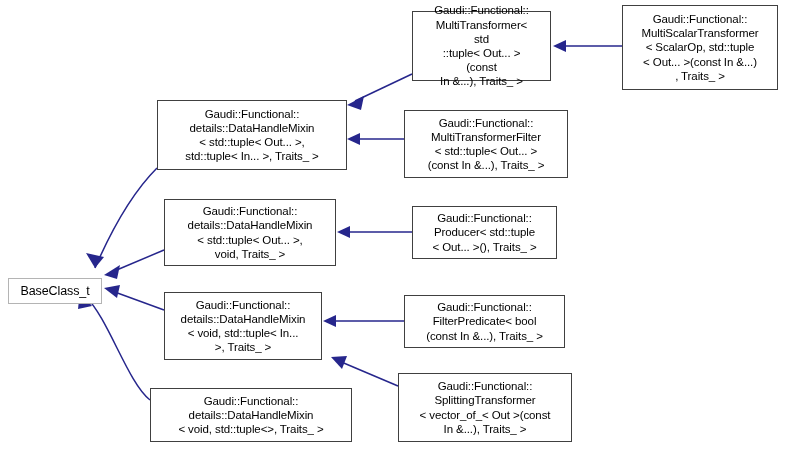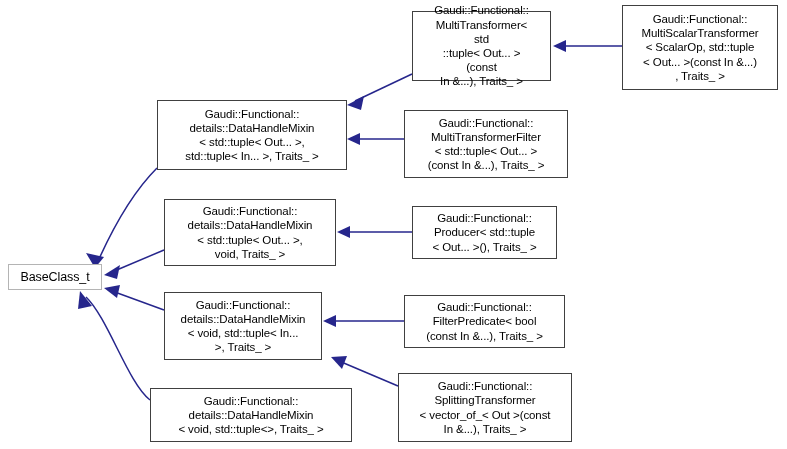--- a/index.html
+++ b/index.html
@@ -105,21 +105,21 @@
       <path class="edge-line" d="M 404,321 L 331,321"></path>
       <polygon class="edge-head" points="323,321 336,315 336,327"></polygon>
     </g>
 
     <g>
       <path class="edge-line" d="M 398,386 L 339,361"></path>
       <polygon class="edge-head" points="331,357 347,356 342,369"></polygon>
     </g>
   </svg>
 
-  <div class="node base" style="left:8px; top:264px; width:94px; height:26px;">
+  <div class="node base" style="left:8px; top:278px; width:94px; height:26px;">
     <span>BaseClass_t</span>
   </div>
 
   <div class="node" style="left:157px; top:100px; width:190px; height:70px;">
     <span>Gaudi::Functional::
 details::DataHandleMixin
 &lt; std::tuple&lt; Out... &gt;,
  std::tuple&lt; In... &gt;, Traits_ &gt;</span>
   </div>
 

